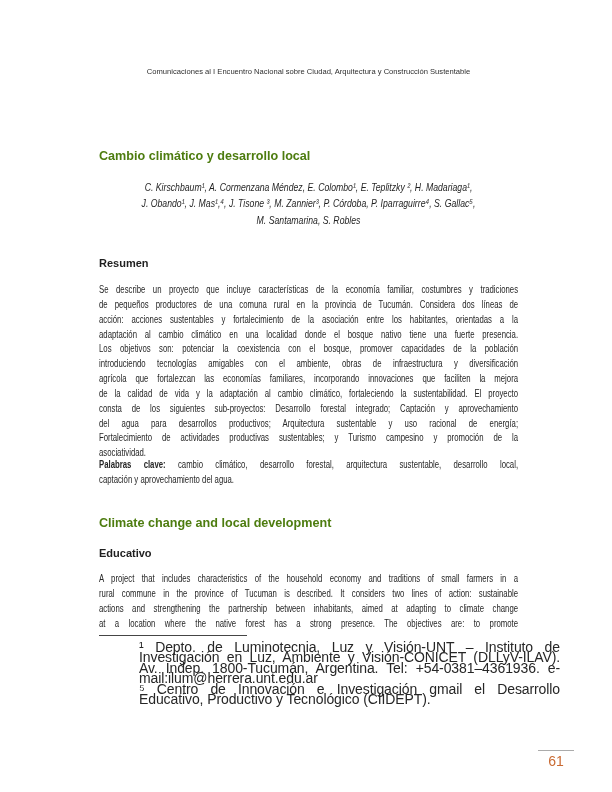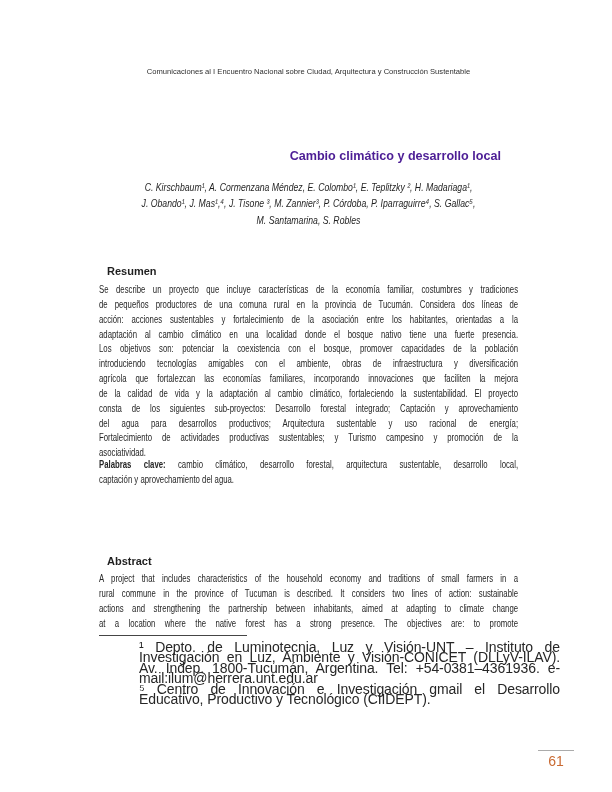--- a/index.html
+++ b/index.html
@@ -9,35 +9,35 @@
     overflow:hidden;
     border-radius:17px;
   }
   .abs { position:absolute; }
 
   .running-header {
     top:67px; left:99px; width:419px; text-align:center;
     font-size:7.6px; color:#2e2e2e; letter-spacing:0;
   }
   .title-main {
-    left:82px; width:419px; text-align:right;
-    font-size:12.6px; font-weight:bold; color:#4c1d95; margin:0;
+    left:99px; width:419px; text-align:left;
+    font-size:12.6px; font-weight:bold; color:#4d7c0f; margin:0;
   }
   .title-es { top:149px; }
   .title-en { top:516px; }
 
   .authors {
     top:179px; left:99px; width:511px;
     transform:scaleX(0.82); transform-origin:0 0;
     font-style:italic; font-size:10.6px; line-height:16.3px;
     text-align:center; color:#1f1f1f;
   }
 
   .h-sec {
-    left:99px; font-size:11px; font-weight:bold; color:#1f1f1f; margin:8px;
+    left:99px; font-size:11px; font-weight:bold; color:#1f1f1f; margin:0;
   }
   .h-resumen { top:257px; }
   .h-abstract { top:547px; }
 
   .body-par {
     left:99px; width:540px; transform:scaleX(0.776); transform-origin:0 0;
     font-size:10px; line-height:14.85px; color:#262626;
   }
   .par-resumen  { top:283px; }
   .par-keywords { top:458px; }
@@ -97,22 +97,23 @@
     <div class="jline">del agua para desarrollos productivos; Arquitectura sustentable y uso racional de energía;</div>
     <div class="jline">Fortalecimiento de actividades productivas sustentables; y Turismo campesino y promoción de la</div>
     <div class="jleft">asociatividad.</div>
   </div>
 
   <div class="abs body-par par-keywords">
     <div class="jline"><span class="bold">Palabras clave:</span><span> cambio climático, desarrollo forestal, arquitectura sustentable, desarrollo local,</span></div>
     <div class="jleft">captación y aprovechamiento del agua.</div>
   </div>
 
+  <h1 class="abs title-main title-en">Climate change and local development</h1>
 
-  <h2 class="abs h-sec h-abstract">Abstract</h2>
+  <h2 class="abs h-sec h-abstract">Educativo</h2>
 
   <div class="abs body-par par-abstract">
     <div class="jline">A project that includes characteristics of the household economy and traditions of small farmers in a</div>
     <div class="jline">rural commune in the province of Tucuman is described. It considers two lines of action: sustainable</div>
     <div class="jline">actions and strengthening the partnership between inhabitants, aimed at adapting to climate change</div>
     <div class="jline">at a location where the native forest has a strong presence. The objectives are: to promote</div>
   </div>
 
   <div class="abs fn-rule"></div>
 

